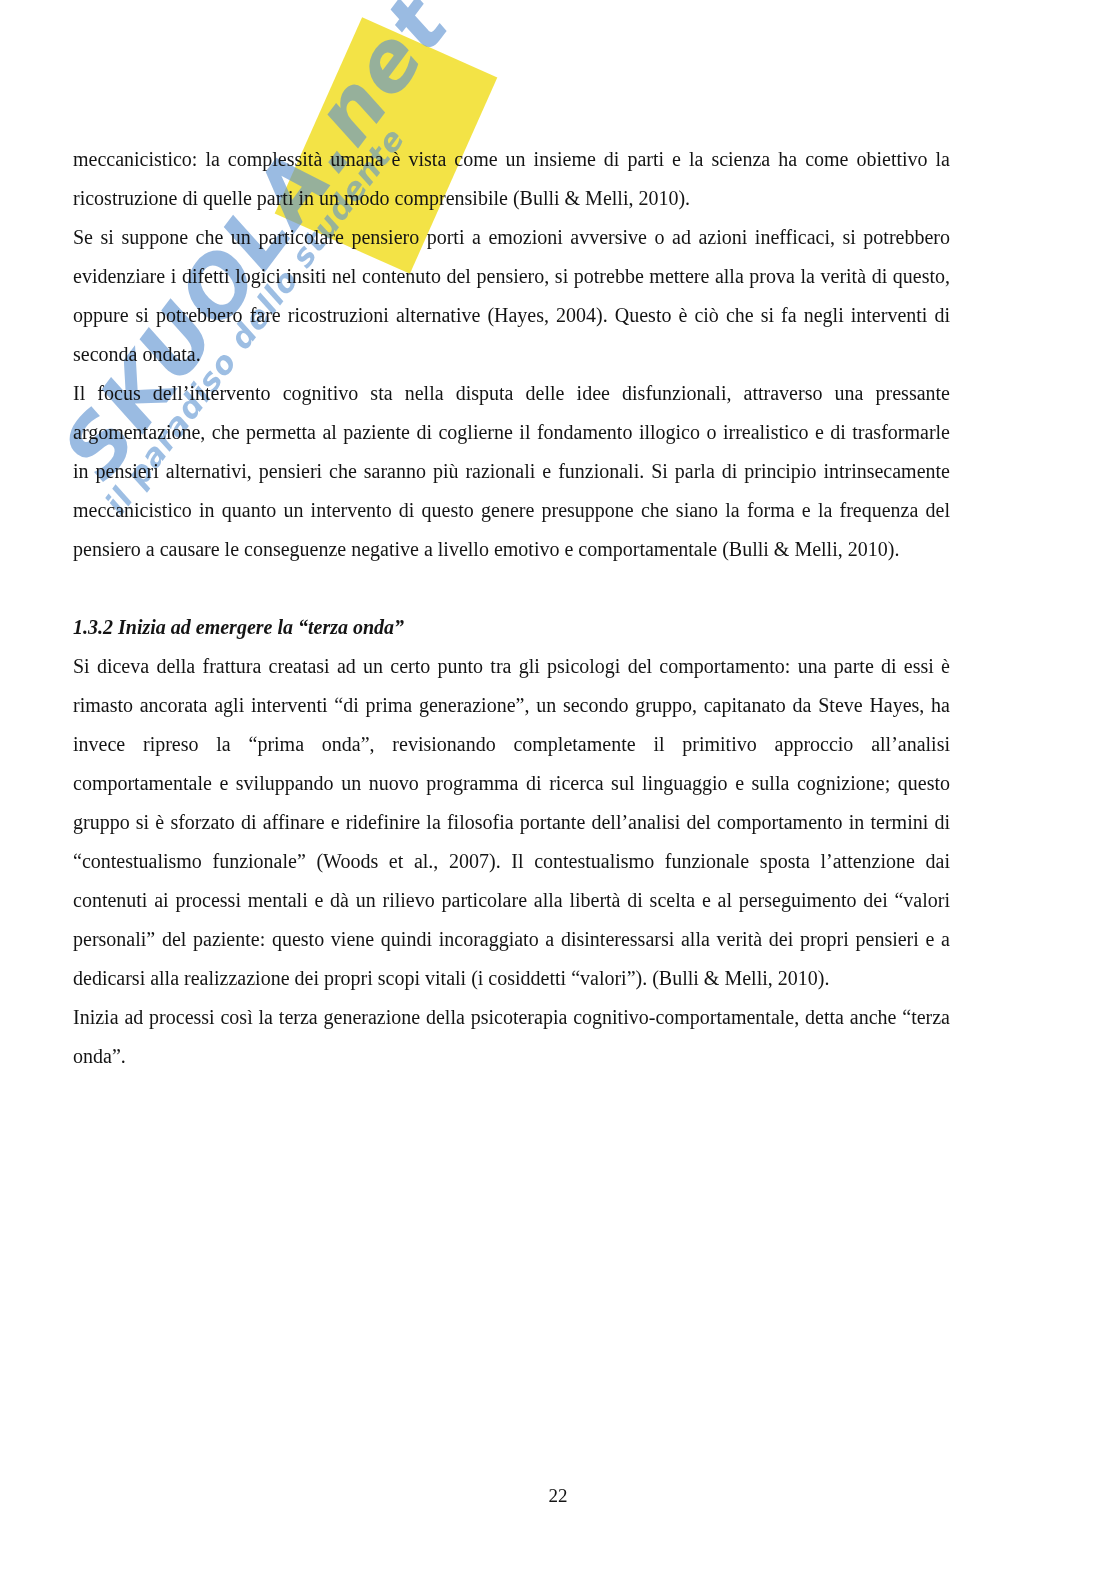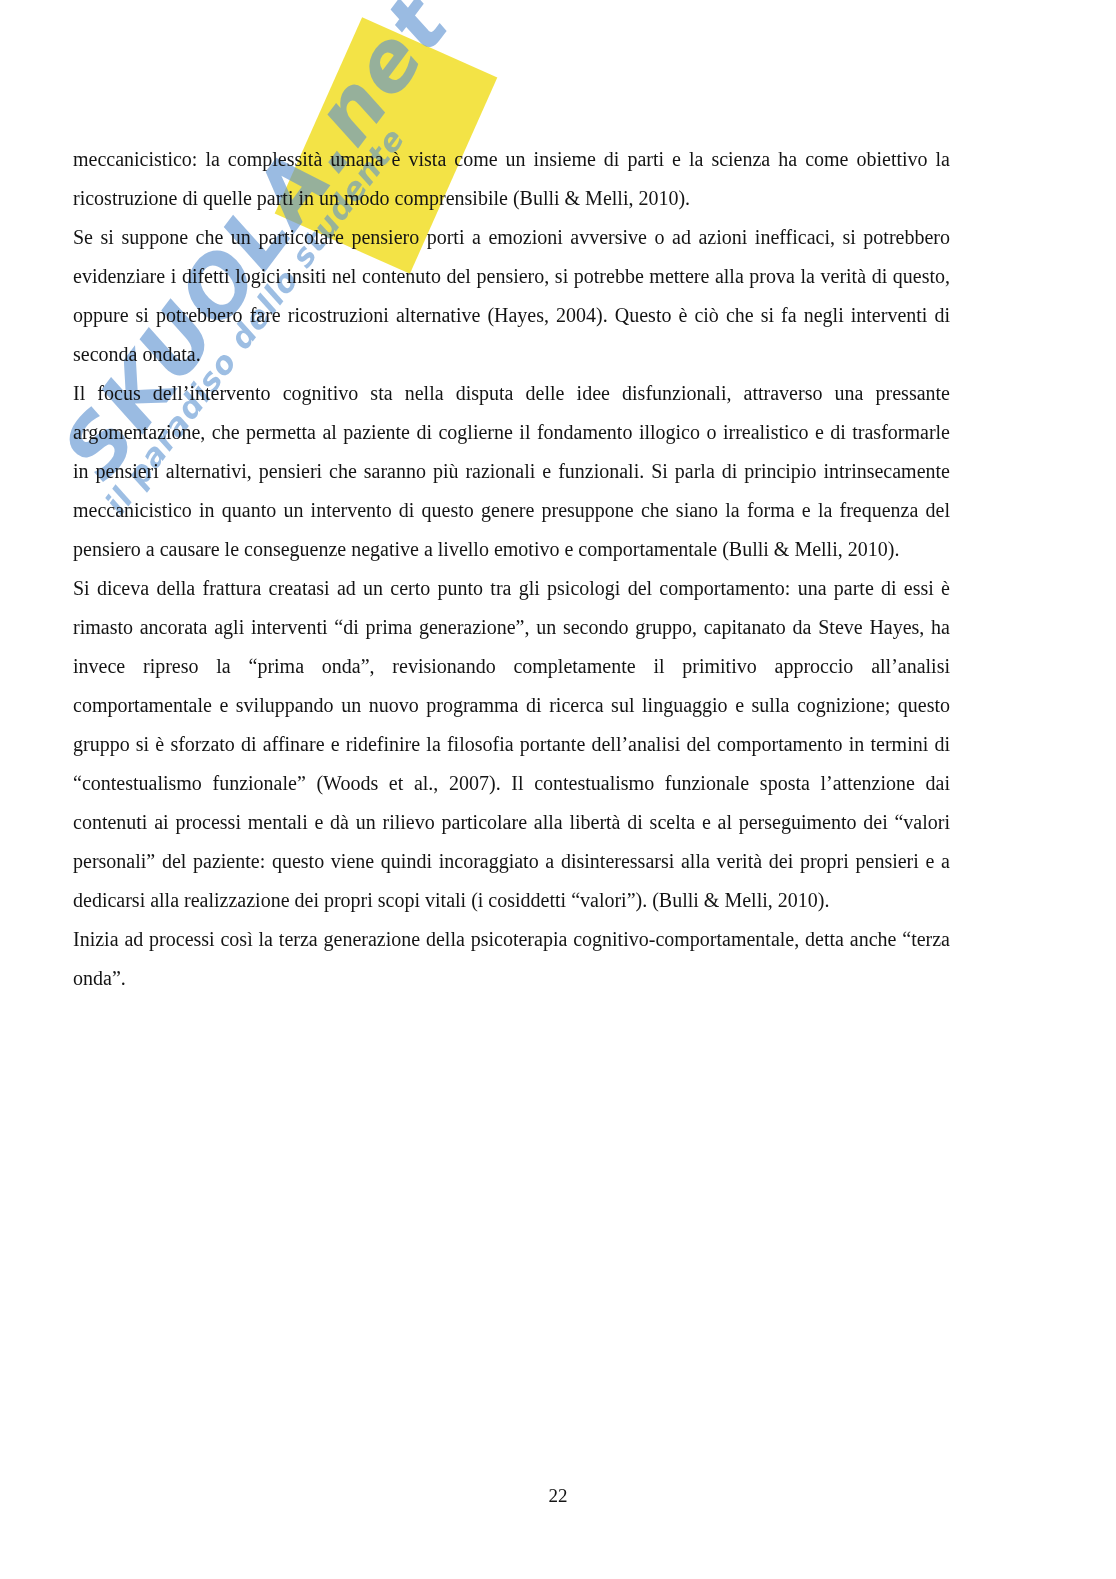--- a/index.html
+++ b/index.html
@@ -104,19 +104,20 @@
   <div class="watermark">
     <div class="wm-diamond"></div>
     <div class="wm-logo">SKUOLA.net</div>
     <div class="wm-tagline">il paradiso dello studente</div>
   </div>
 
   <div class="content">
     <p>meccanicistico: la complessità umana è vista come un insieme di parti e la scienza ha come obiettivo la ricostruzione di quelle parti in un modo comprensibile (Bulli &amp; Melli, 2010).</p>
     <p>Se si suppone che un particolare pensiero porti a emozioni avversive o ad azioni inefficaci, si potrebbero evidenziare i difetti logici insiti nel contenuto del pensiero, si potrebbe mettere alla prova la verità di questo, oppure si potrebbero fare ricostruzioni alternative (Hayes, 2004). Questo è ciò che si fa negli interventi di seconda ondata.</p>
     <p>Il focus dell’intervento cognitivo sta nella disputa delle idee disfunzionali, attraverso una pressante argomentazione, che permetta al paziente di coglierne il fondamento illogico o irrealistico e di trasformarle in pensieri alternativi, pensieri che saranno più razionali e funzionali. Si parla di principio intrinsecamente meccanicistico in quanto un intervento di questo genere presuppone che siano la forma e la frequenza del pensiero a causare le conseguenze negative a livello emotivo e comportamentale (Bulli &amp; Melli, 2010).</p>
+    <p class="heading">1.3.2 Inizia ad emergere la “terza onda”</p>
     <p>Si diceva della frattura creatasi ad un certo punto tra gli psicologi del comportamento: una parte di essi è rimasto ancorata agli interventi “di prima generazione”, un secondo gruppo, capitanato da Steve Hayes, ha invece ripreso la “prima onda”, revisionando completamente il primitivo approccio all’analisi comportamentale e sviluppando un nuovo programma di ricerca sul linguaggio e sulla cognizione; questo gruppo si è sforzato di affinare e ridefinire la filosofia portante dell’analisi del comportamento in termini di “contestualismo funzionale” (Woods et al., 2007). Il contestualismo funzionale sposta l’attenzione dai contenuti ai processi mentali e dà un rilievo particolare alla libertà di scelta e al perseguimento dei “valori personali” del paziente: questo viene quindi incoraggiato a disinteressarsi alla verità dei propri pensieri e a dedicarsi alla realizzazione dei propri scopi vitali (i cosiddetti “valori”). (Bulli &amp; Melli, 2010).</p>
     <p>Inizia ad processi così la terza generazione della psicoterapia cognitivo-comportamentale, detta anche “terza onda”.</p>
   </div>
 
   <div class="page-number">22</div>
 
 </div>
 
 </body></html>

